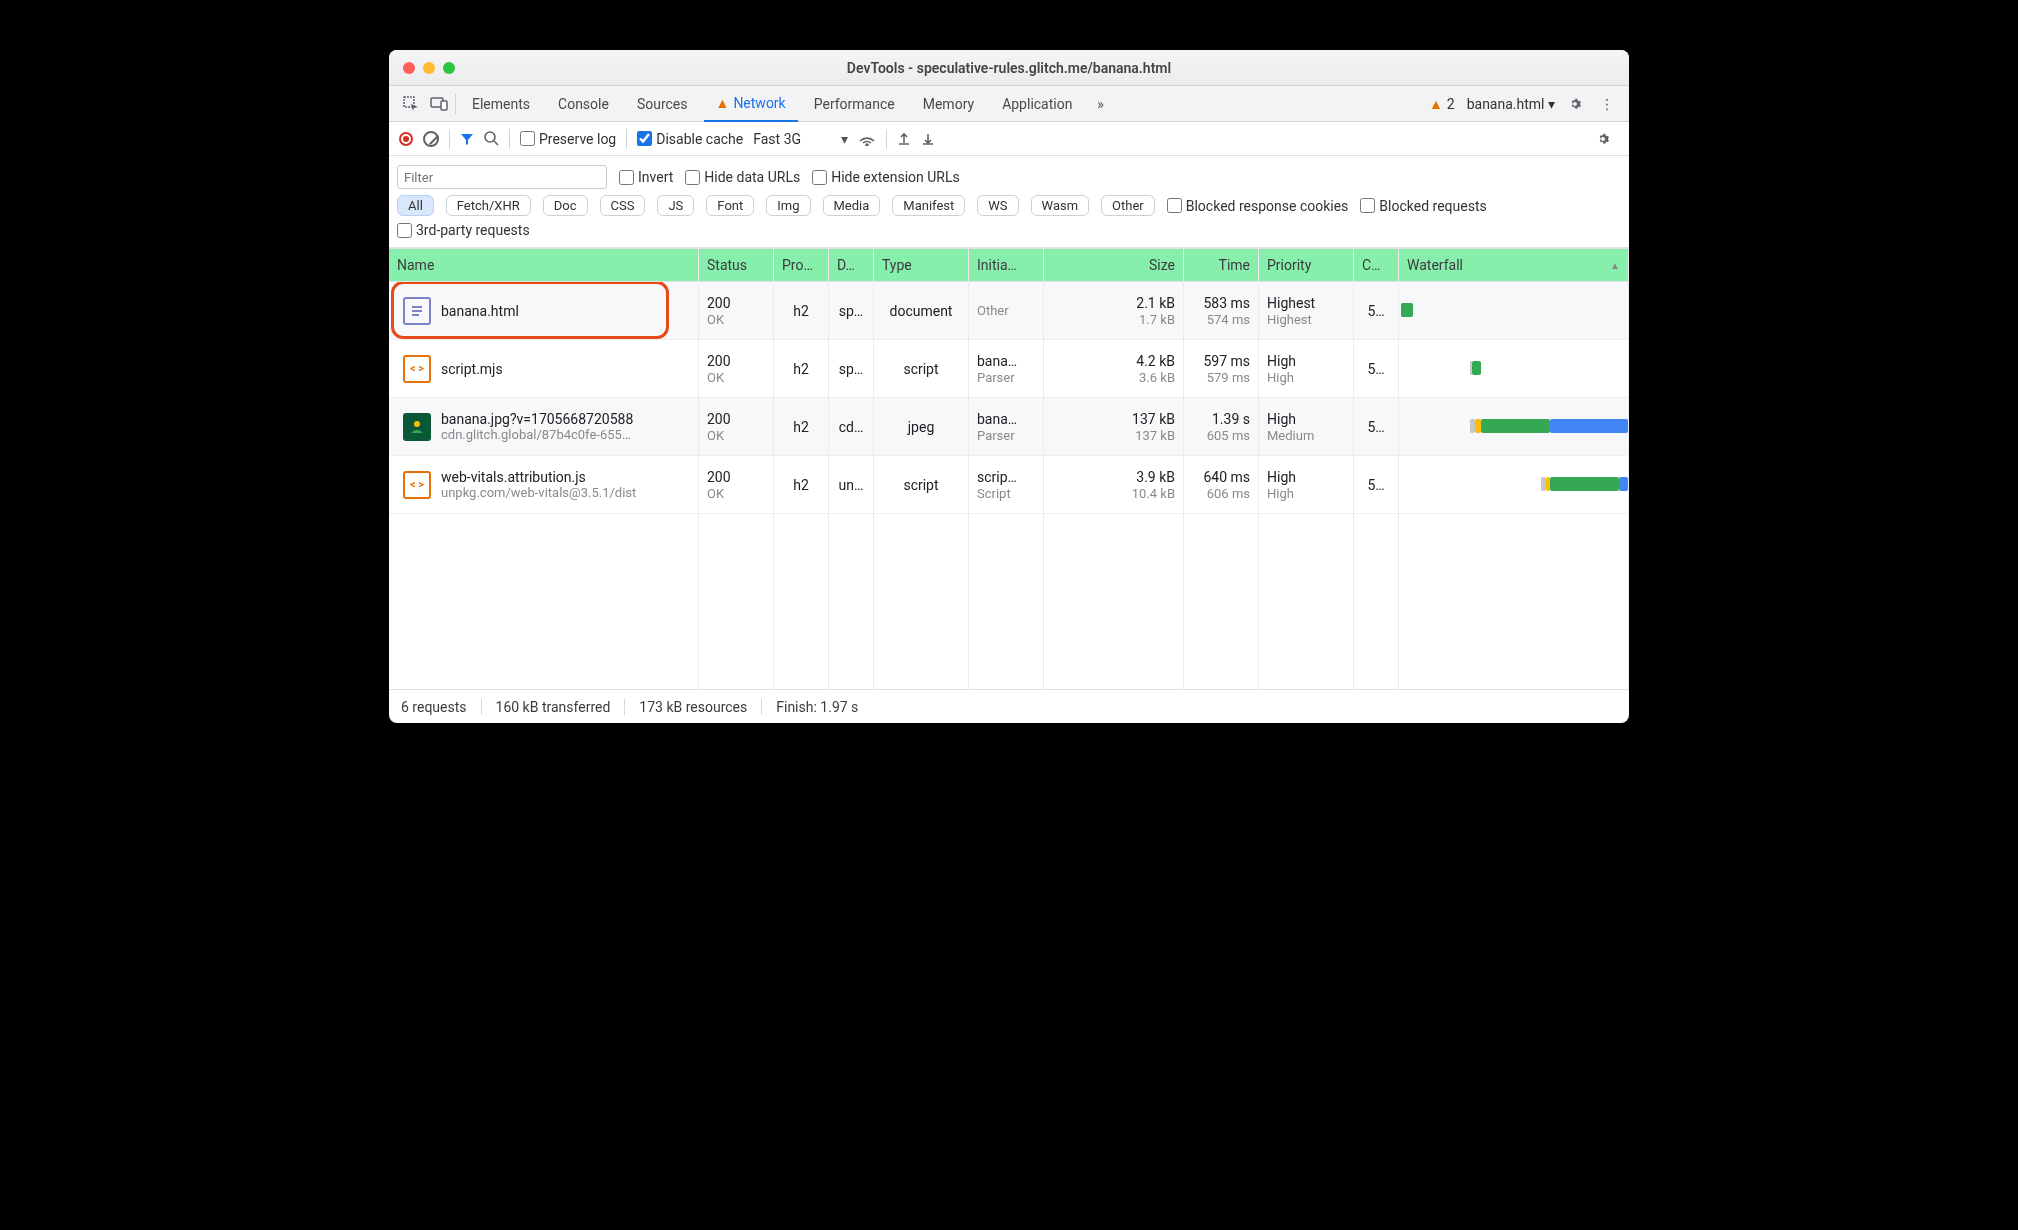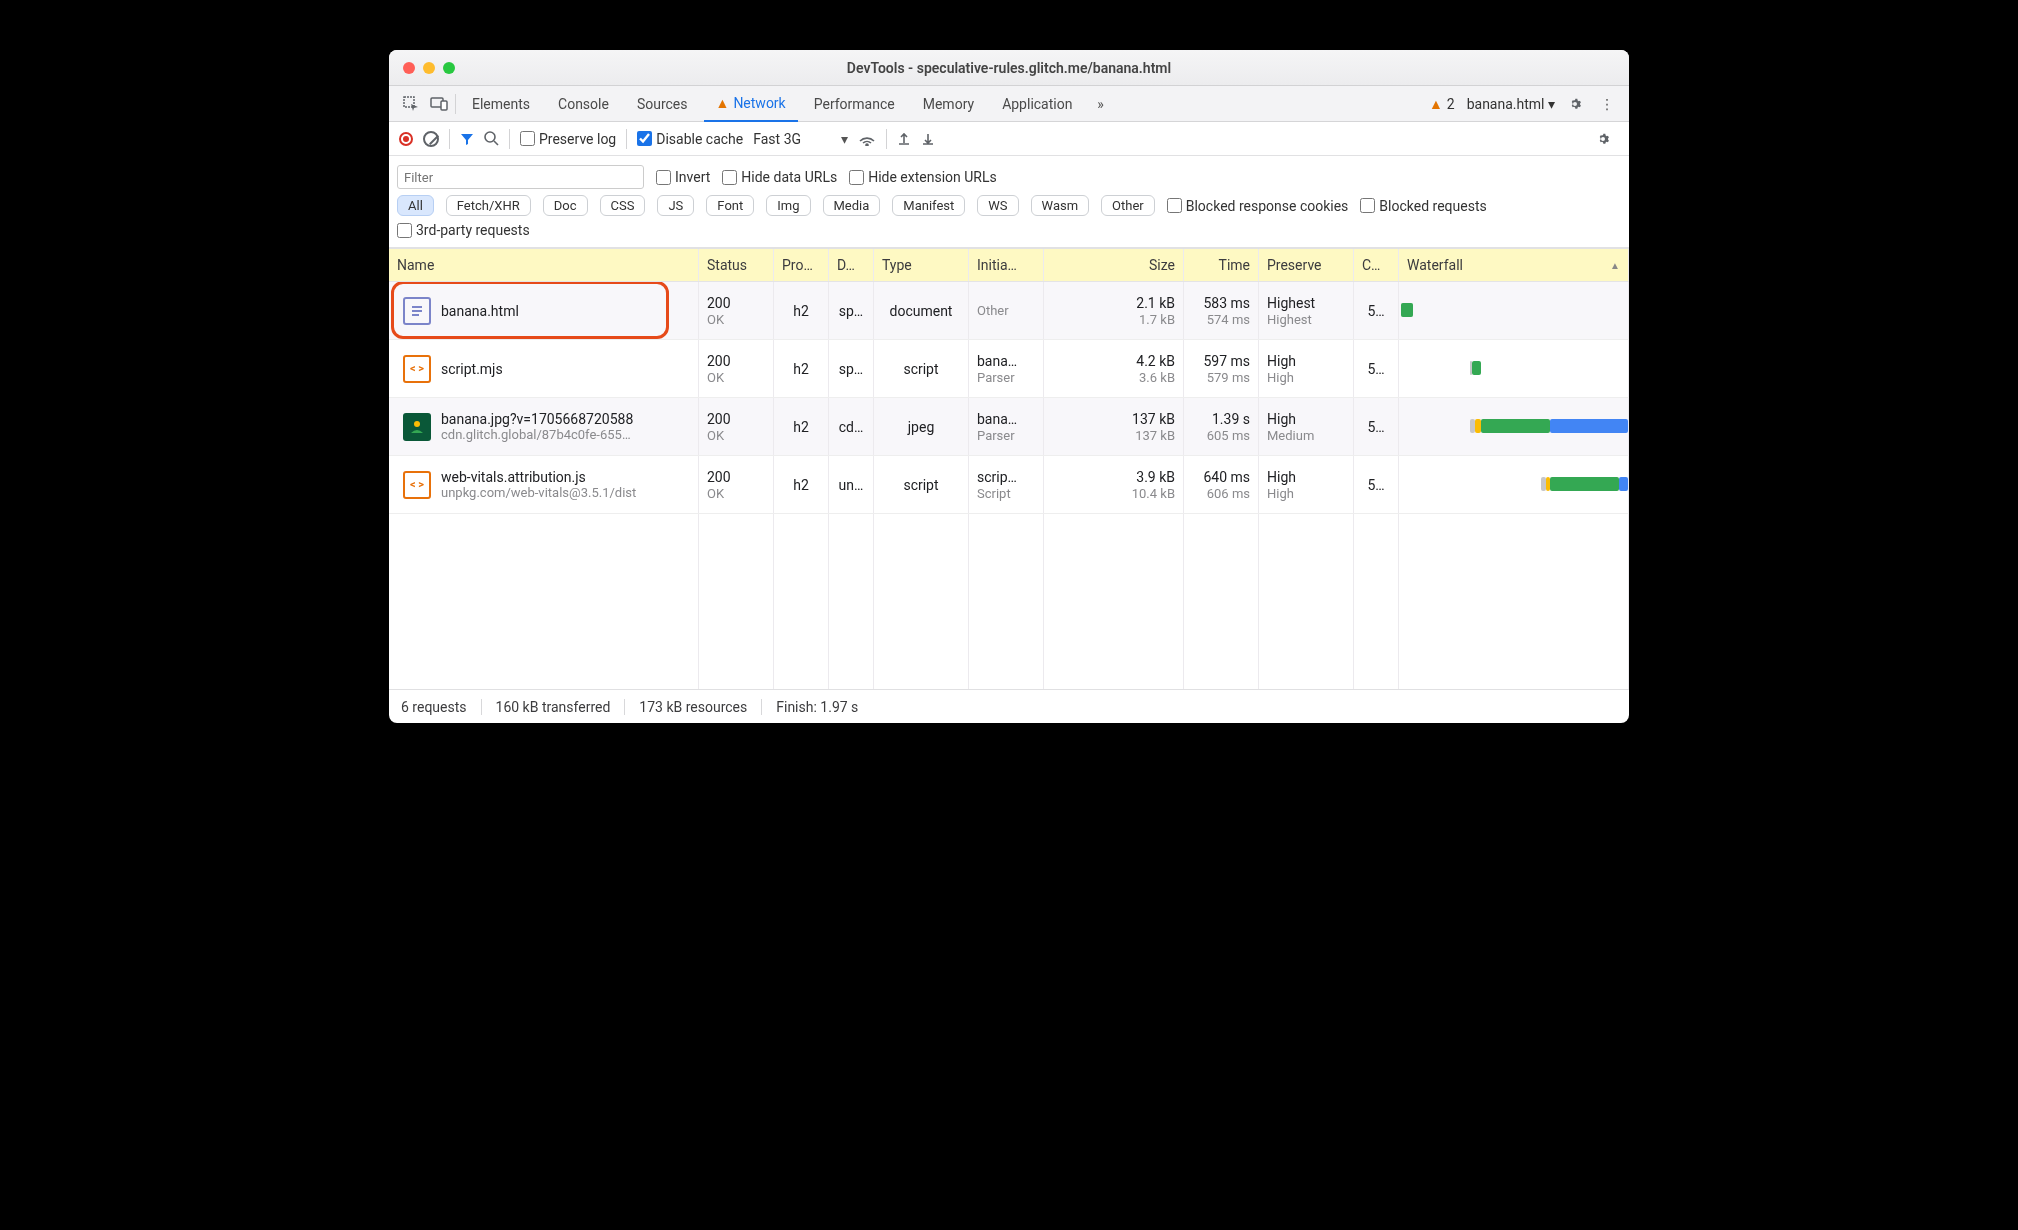--- a/index.html
+++ b/index.html
@@ -28,26 +28,26 @@
   .sep{width:1px;height:20px;background:#d3d3d5;}
   .funnel,.mag,.netico{color:#1a73e8; font-size:15px;}
   .mag{color:#555;}
   .cb{display:flex;align-items:center;gap:4px;}
   .cb input{width:15px;height:15px;}
   .cb.checked input{accent-color:#1a73e8;}
   .thr{display:flex;align-items:center;gap:6px;}
   .tbico{color:#555;font-size:15px;cursor:pointer;}
   .filters { padding:6px 8px; border-bottom:1px solid #e1e1e3; font-size:14px; color:#333;}
   .frow{display:flex;align-items:center;gap:12px;flex-wrap:wrap; padding:3px 0;}
-  .finput{width:247px;height:24px;border:1px solid #ccc;border-radius:3px;padding:0 6px;font-size:13px;}
+  .finput{width:210px;height:24px;border:1px solid #ccc;border-radius:3px;padding:0 6px;font-size:13px;}
   .pill{border:1px solid #cdd0d4;border-radius:6px;padding:2px 10px;font-size:13px;cursor:pointer;}
   .pill.active{background:#d9e7fd;border-color:#b7cff3;}
   .grid { font-size:14px; color:#202124; }
   .ghead,.grow{display:grid;grid-template-columns: 310px 75px 55px 45px 95px 75px 140px 75px 95px 45px 1fr; align-items:stretch;}
-  .ghead{height:34px;background:#fef9c3;border-top:1px solid #e1e1e3;border-bottom:1px solid #e4e4e6; font-weight:400;color:#3c3c3e;}
+  .ghead{height:34px;background:#86efac;border-top:1px solid #e1e1e3;border-bottom:1px solid #e4e4e6; font-weight:400;color:#3c3c3e;}
   .gh,.gc{padding:0 8px;border-right:1px solid #eceaee;display:flex;align-items:center;overflow:hidden;white-space:nowrap;text-overflow:ellipsis;}
   .gh.sort::after{content:"▲";font-size:10px;margin-left:auto;color:#888;}
   .grow{height:58px;border-bottom:1px solid #eee;}
   .grow:nth-child(odd){background:#f8f7fa;}
   .grow:nth-child(even){background:#fff;}
   .gc{flex-direction:column;align-items:flex-start;justify-content:center;gap:1px;}
   .gc.ctr{align-items:center;}
   .gc .sub{color:#8a8a8d;font-size:13px;}
   .gc .lnk{color:#202124;}
   .gc.right{align-items:flex-end;}
@@ -226,21 +226,21 @@
   <div class="grid">
     <div class="ghead">
       <div class="gh">Name</div>
       <div class="gh">Status</div>
       <div class="gh">Pro…</div>
       <div class="gh">D…</div>
       <div class="gh">Type</div>
       <div class="gh">Initia…</div>
       <div class="gh" style="justify-content:flex-end">Size</div>
       <div class="gh" style="justify-content:flex-end">Time</div>
-      <div class="gh">Preserve</div>
+      <div class="gh">Priority</div>
       <div class="gh">C…</div>
       <div class="gh sort">Waterfall</div>
     </div>
     <div id="rows">
     <div class="grow">
       <div class="gc namecol">
         <div class="highlight" style="left:2px;top:-1px;width:278px;height:58px;"></div>
         <div class="namecell">
           <div class="fico doc">
                 <svg width="16" height="16" viewBox="0 0 16 16">

